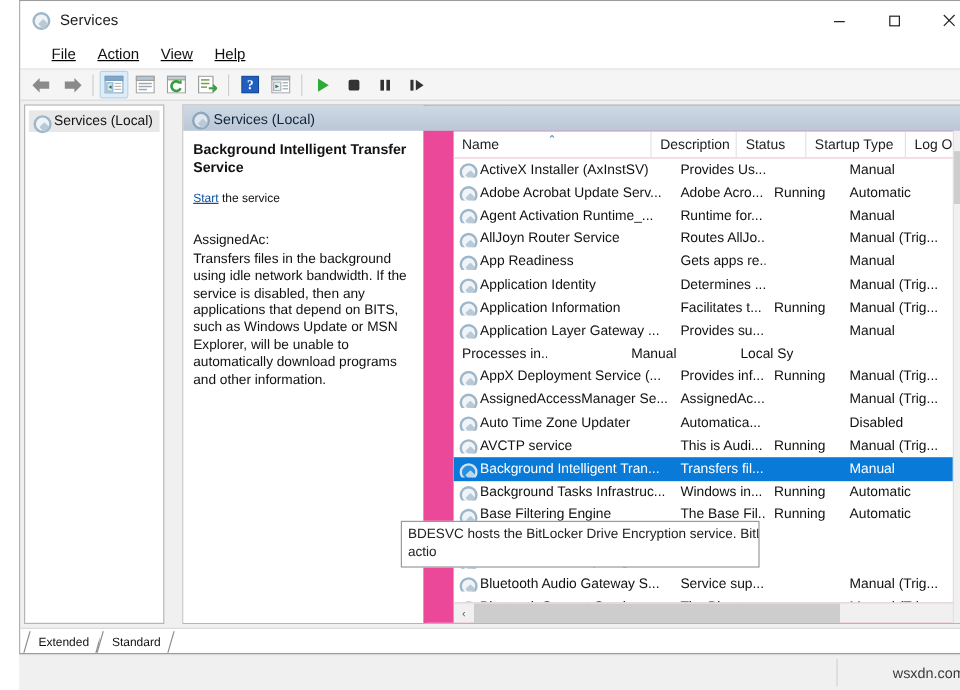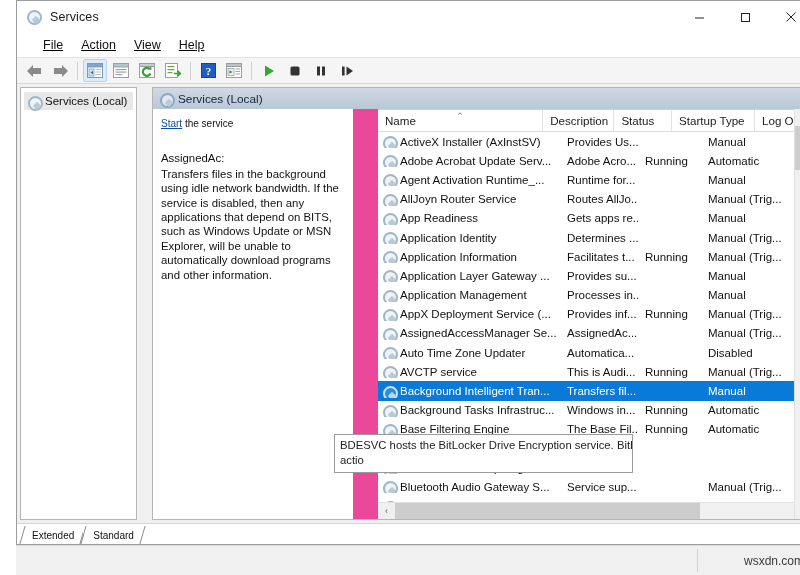--- a/index.html
+++ b/index.html
@@ -570,20 +570,21 @@
       <div class="rightpane">
 
         <div class="pane-head">
           <span class="gear"></span>
           <span class="pane-head-text">Services (Local)</span>
         </div>
 
         <div class="pane-body">
 
           <div class="detail">
+            <h2>Background Intelligent Transfer Service</h2>
             <div class="start-line">
               <span class="link">Start</span><span> the service</span>
             </div>
             <div class="desc-label">AssignedAc:</div>
             <div class="desc-body">Transfers files in the background using idle network bandwidth. If the service is disabled, then any applications that depend on BITS, such as Windows Update or MSN Explorer, will be unable to automatically download programs and other information.</div>
           </div>
 
           <div class="listwrap">
             <div class="listinner">
 
@@ -673,24 +674,20 @@
                     <div class="cell c-name">
                       <span class="gear"></span>
                       <span>Application Layer Gateway ...</span>
                     </div>
                     <div class="cell c-desc">Provides su...</div>
                     <div class="cell c-status"></div>
                     <div class="cell c-start">Manual</div>
                     <div class="cell c-logon">Local Se</div>
                   </div>
                   <div class="row">
-                    <div class="cell c-name">
-                      <span class="gear"></span>
-                      <span>Application Management</span>
-                    </div>
                     <div class="cell c-desc">Processes in...</div>
                     <div class="cell c-status"></div>
                     <div class="cell c-start">Manual</div>
                     <div class="cell c-logon">Local Sy</div>
                   </div>
                   <div class="row">
                     <div class="cell c-name">
                       <span class="gear"></span>
                       <span>AppX Deployment Service (...</span>
                     </div>

